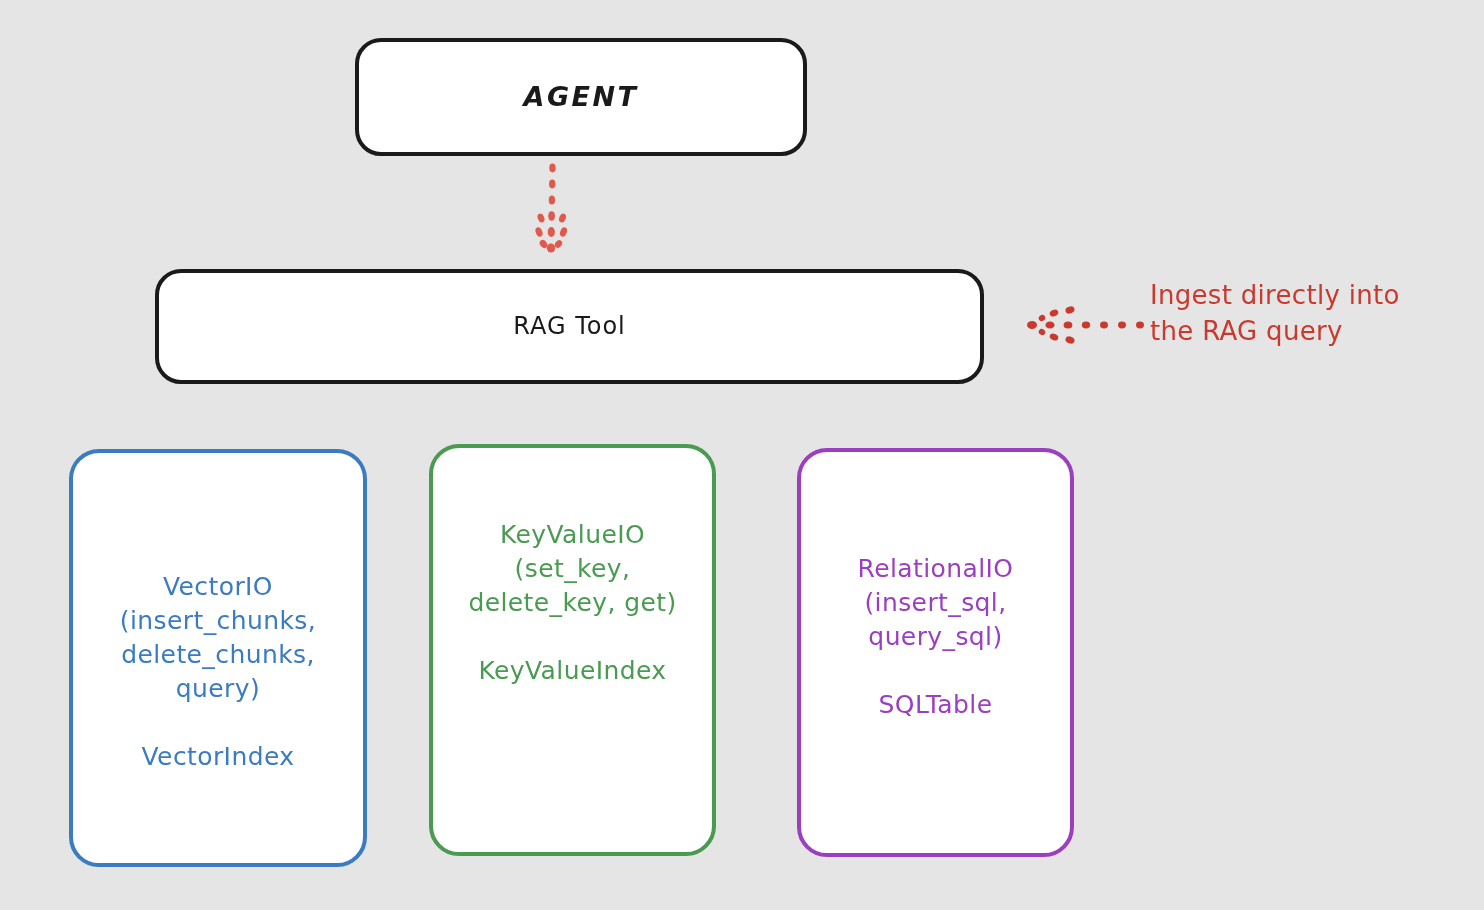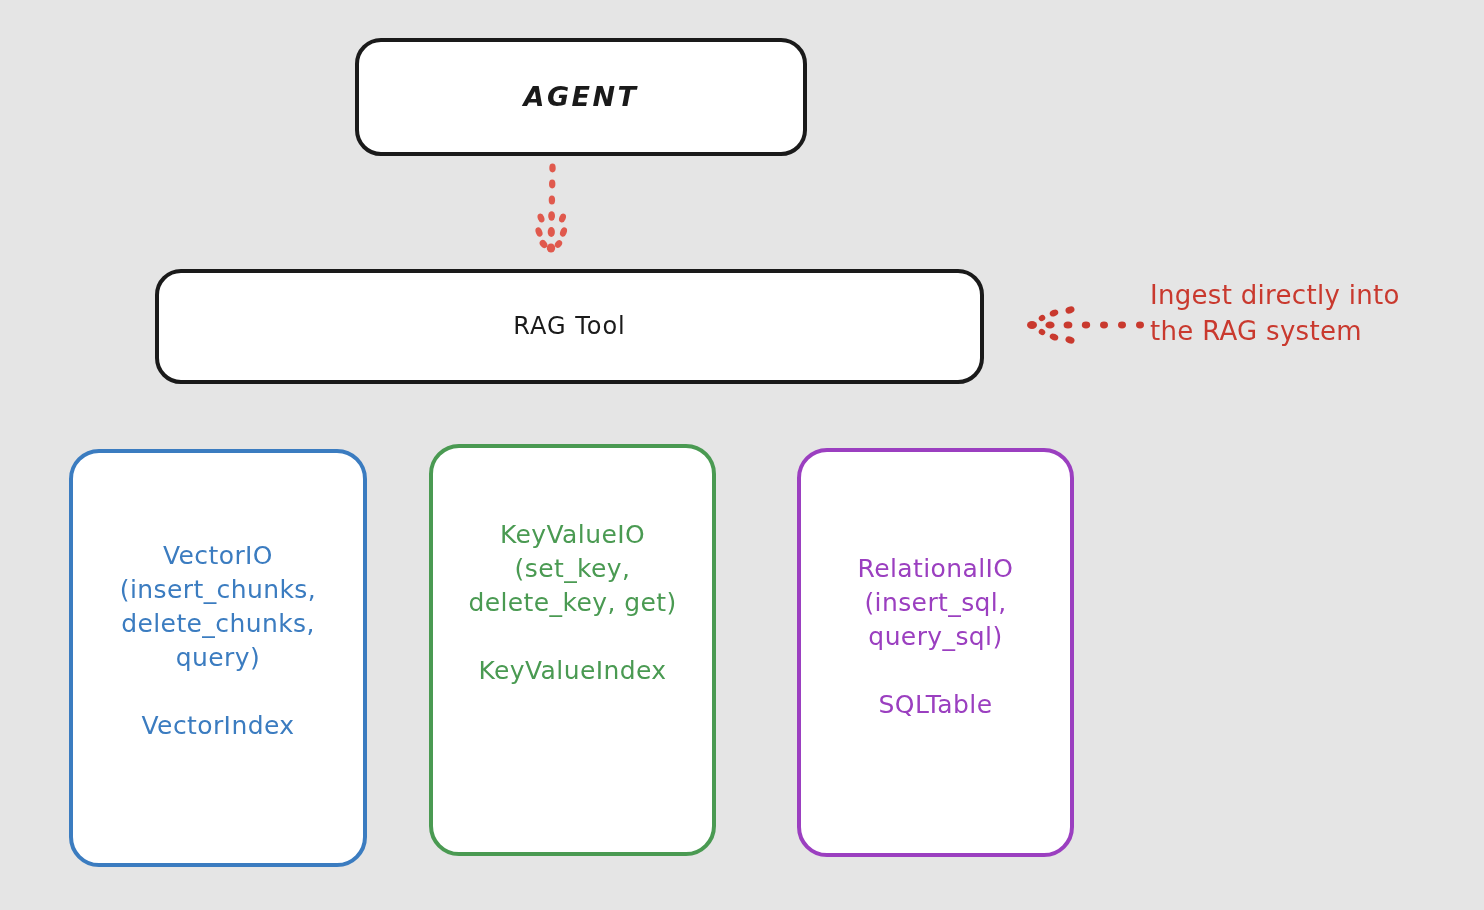--- a/index.html
+++ b/index.html
@@ -83,21 +83,21 @@
 
   #vector-io-node {
     left: 69px;
     top: 449px;
     width: 298px;
     height: 418px;
     border-color: #3b7cc0;
   }
   #vector-io-node .node-label {
     color: #3b7cc0;
-    padding-top: 86px;
+    padding-top: 117px;
   }
 
   #key-value-io-node {
     left: 429px;
     top: 444px;
     width: 287px;
     height: 412px;
     border-color: #4a9a52;
   }
   #key-value-io-node .node-label {
@@ -202,21 +202,21 @@
           <ellipse cx="32" cy="9" rx="4.4" ry="3.2" transform="rotate(-22 32 9)"></ellipse>
           <ellipse cx="48" cy="6" rx="4.6" ry="3.4" transform="rotate(-18 48 6)"></ellipse>
           <ellipse cx="20" cy="14" rx="3.4" ry="3.0" transform="rotate(-38 20 14)"></ellipse>
           <ellipse cx="32" cy="33" rx="4.4" ry="3.2" transform="rotate(22 32 33)"></ellipse>
           <ellipse cx="48" cy="36" rx="4.6" ry="3.4" transform="rotate(18 48 36)"></ellipse>
           <ellipse cx="20" cy="28" rx="3.4" ry="3.0" transform="rotate(38 20 28)"></ellipse>
         </g>
       </svg>
     </div>
     <div id="ingest-label">Ingest directly into
-the RAG system</div>
+the RAG query</div>
   </div>
 
   <div class="node leaf" id="vector-io-node">
     <span class="node-label">VectorIO
 (insert_chunks,
 delete_chunks,
 query)
 
 VectorIndex</span>
   </div>

